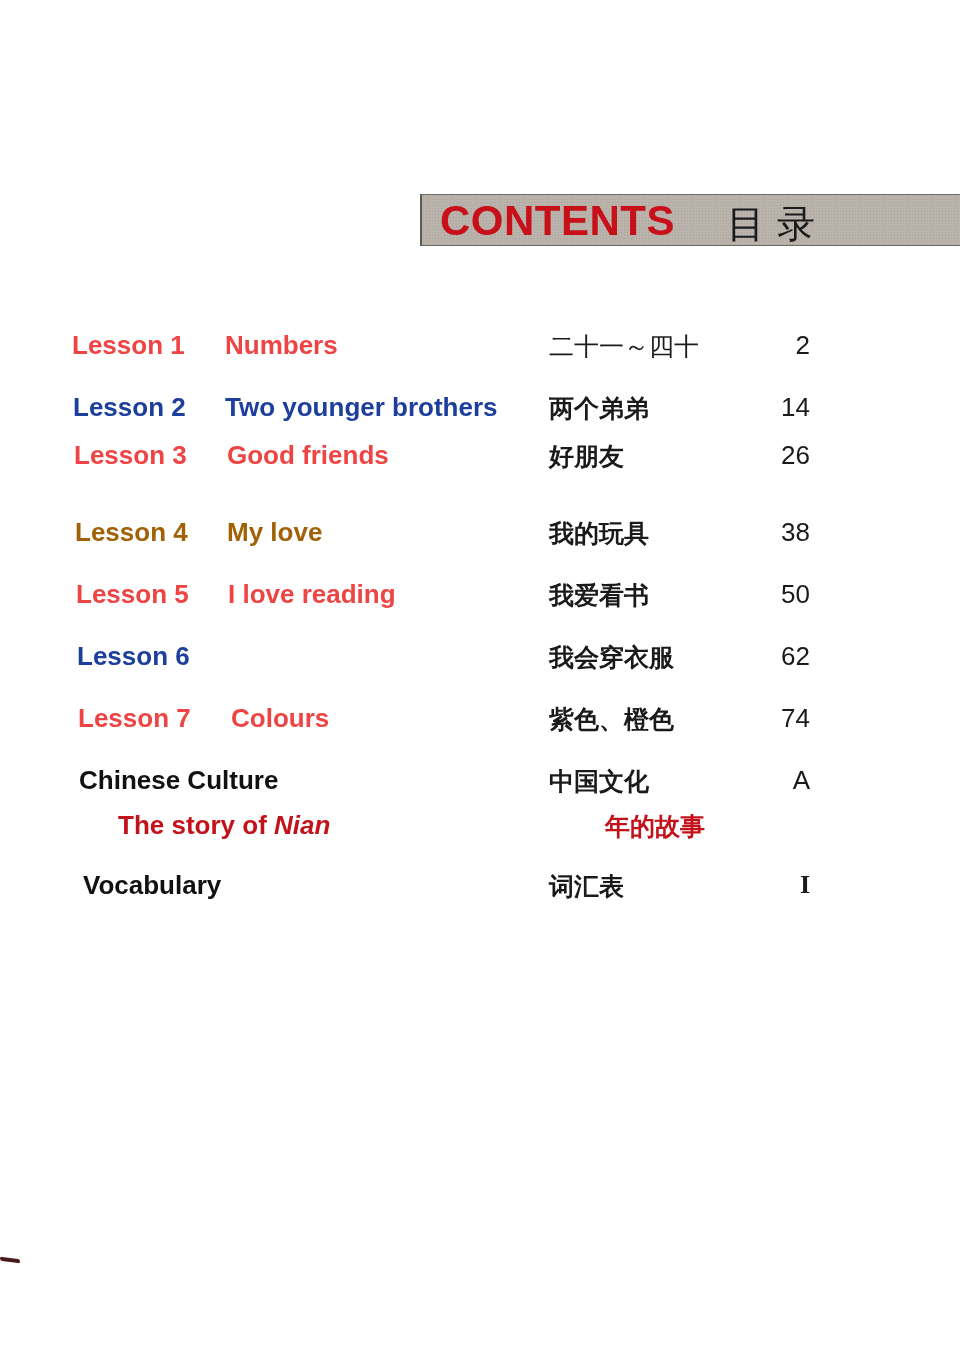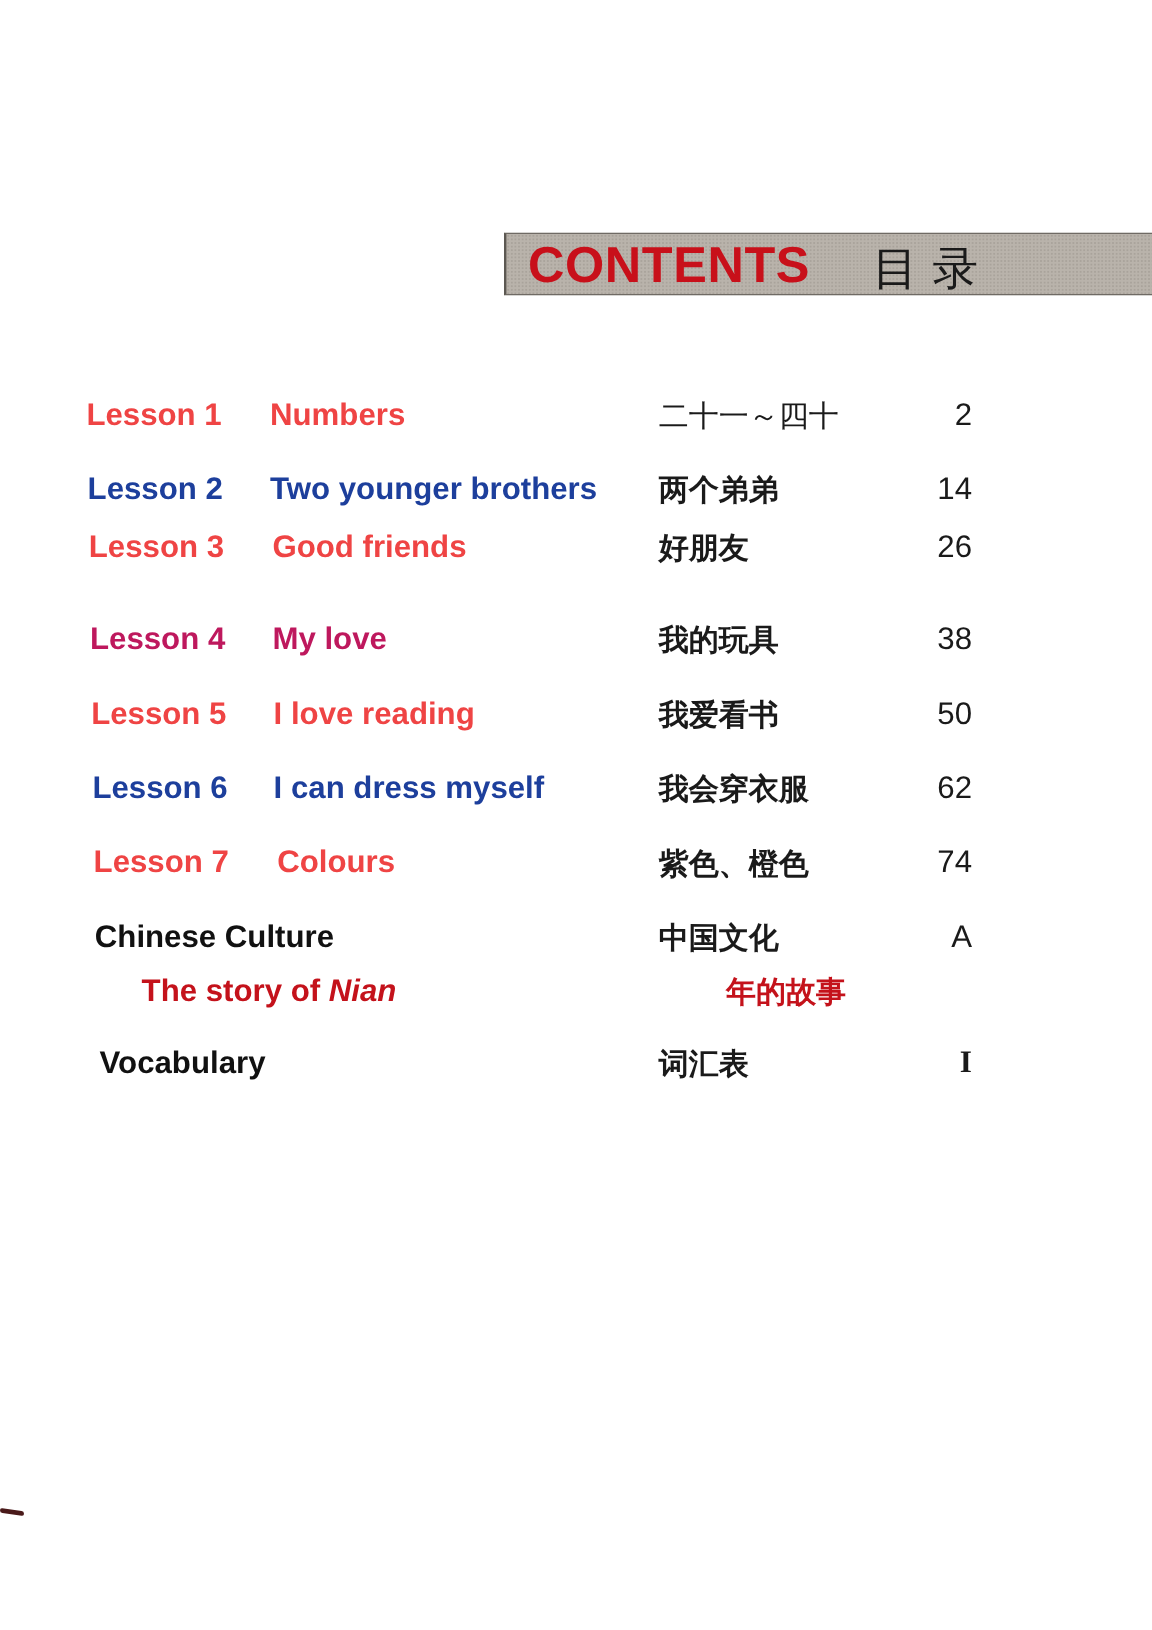--- a/index.html
+++ b/index.html
@@ -28,21 +28,21 @@
   .title  { position: absolute; font-size: 26px; font-weight: bold; white-space: nowrap; }
   .zh {
     position: absolute; left: 549px; font-size: 25px; font-weight: bold; color: #1a1a1a;
     font-family: "DejaVu Serif", serif; white-space: nowrap;
   }
   .page {
     position: absolute; right: 150px; font-size: 26px; color: #1a1a1a; text-align: right;
   }
   .red  { color: #ef4444; }
   .blue { color: #1d3f9c; }
-  .dark { color: #be185d; text-align: right; }
+  .dark { color: #a16207; text-align: right; }
   .black { color: #111111; }
   .sub-en { position: absolute; left: 118px; font-size: 26px; font-weight: bold; color: #c4121b; white-space: nowrap; }
   .sub-en i { font-style: italic; }
   .sub-zh { position: absolute; left: 605px; font-size: 25px; font-weight: bold; color: #c4121b; font-family: "DejaVu Sans", sans-serif; }
   .mark { position: absolute; left: 0; top: 1258px; width: 20px; height: 4px; background: #4a1a1a;
     transform: skewY(8deg); border-radius: 2px; }
 </style>
 </head>
 <body>
 
@@ -81,21 +81,20 @@
 
 <div class="row" style="top:579px;">
   <span class="lesson red" style="left:76px;">Lesson 5</span>
   <span class="title red" style="left:228px;">I love reading</span>
   <span class="zh">我爱看书</span>
   <span class="page">50</span>
 </div>
 
 <div class="row" style="top:641px;">
   <span class="lesson blue" style="left:77px;">Lesson 6</span>
-  <span class="title blue" style="left:228px;">I can dress myself</span>
   <span class="zh">我会穿衣服</span>
   <span class="page">62</span>
 </div>
 
 <div class="row" style="top:703px;">
   <span class="lesson red" style="left:78px;">Lesson 7</span>
   <span class="title red" style="left:231px;">Colours</span>
   <span class="zh">紫色、橙色</span>
   <span class="page">74</span>
 </div>

